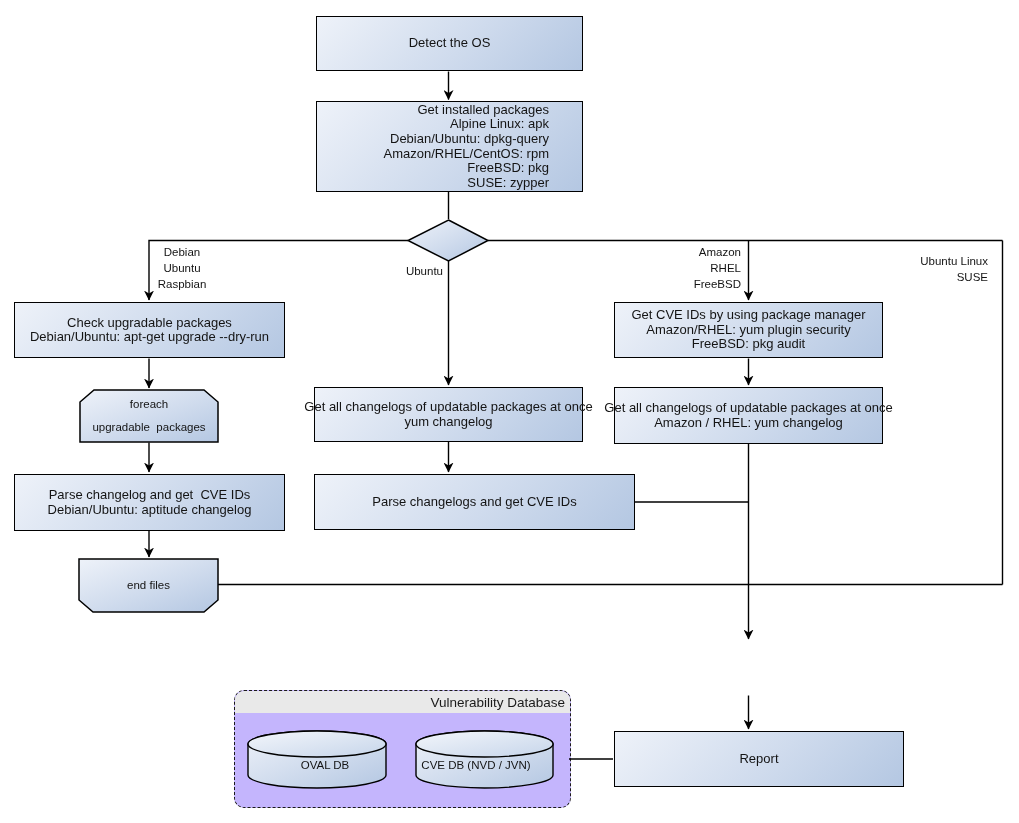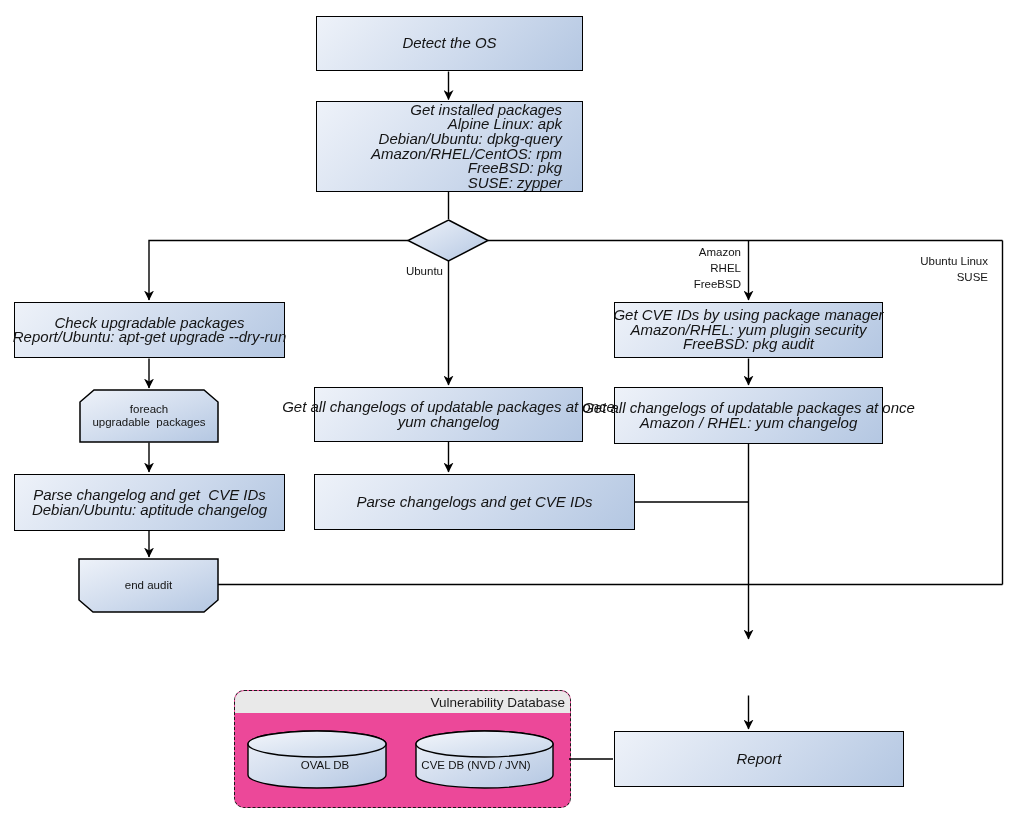--- a/index.html
+++ b/index.html
@@ -1,33 +1,33 @@
 <!DOCTYPE html>
 <html><head>
 <meta charset="utf-8">
 <style>
   html,body{margin:0;padding:0;background:#ffffff;}
   body{font-family:"Liberation Sans", sans-serif; color:#141414;}
   .canvas{position:relative;width:1019px;height:823px;background:#ffffff;overflow:hidden;}
 
   
-  .group{position:absolute;z-index:0;background:#ec4899;border:1.6px dashed #1a1a1a;border-radius:10px;overflow:hidden;}
+  .group{position:absolute;z-index:0;background:#c4b5fd;border:1.6px dashed #1a1a1a;border-radius:10px;overflow:hidden;}
   .groupHeader{position:absolute;left:0;top:0;right:0;height:22px;background:#e9e9e9;display:flex;align-items:center;justify-content:flex-end;padding-right:5px;}
   .groupTitle{font-size:13.5px;color:#1a1a1a;}
   svg.wires{position:absolute;left:0;top:0;z-index:1;}
 
   .node{position:absolute;z-index:2;box-sizing:border-box;border:1.5px solid #000;
         background:linear-gradient(135deg,#eef2f9 0%,#cfdbed 55%,#b4c7e2 100%);
         display:flex;align-items:center;justify-content:center;}
-  .node .txt{white-space:pre;font-size:15px;line-height:14.5px;text-align:center;color:#141414;font-style:italic;}
+  .node .txt{white-space:pre;font-size:13px;line-height:14.5px;text-align:center;color:#141414;}
   .node.alignRight{justify-content:flex-end;}
-  .node.alignRight .txt{text-align:right;padding-right:20px;line-height:14.6px;}
+  .node.alignRight .txt{text-align:right;padding-right:33px;line-height:14.6px;}
 
   .overlayTxt{position:absolute;z-index:3;display:flex;align-items:center;justify-content:center;
-              white-space:pre;font-size:11.5px;line-height:13px;text-align:center;color:#141414;pointer-events:none;}
+              white-space:pre;font-size:11.5px;line-height:23px;text-align:center;color:#141414;pointer-events:none;}
   .edgeLabel{position:absolute;z-index:3;white-space:pre;font-size:11.5px;line-height:16px;color:#141414;}
   .alignR{text-align:right;}
   .alignC{text-align:center;}
 </style>
 </head>
 <body>
 
 <div class="canvas">
 
   <div class="group" style="left:234px;top:690px;width:335px;height:116px">
@@ -92,21 +92,21 @@
     <span class="txt">Get installed packages
 Alpine Linux: apk
 Debian/Ubuntu: dpkg-query
 Amazon/RHEL/CentOS: rpm
 FreeBSD: pkg
 SUSE: zypper</span>
   </div>
 
   <div class="node" style="left:14px;top:302px;width:271px;height:56px">
     <span class="txt">Check upgradable packages
-Report/Ubuntu: apt-get upgrade --dry-run</span>
+Debian/Ubuntu: apt-get upgrade --dry-run</span>
   </div>
 
   <div class="node" style="left:14px;top:474px;width:271px;height:57px">
     <span class="txt">Parse changelog and get  CVE IDs
 Debian/Ubuntu: aptitude changelog</span>
   </div>
 
   <div class="node" style="left:314px;top:387px;width:269px;height:55px">
     <span class="txt">Get all changelogs of updatable packages at once
 yum changelog</span>
@@ -127,24 +127,27 @@
 Amazon / RHEL: yum changelog</span>
   </div>
 
 
   <div class="node" style="left:614px;top:731px;width:290px;height:56px">
     <span class="txt">Report</span>
   </div>
 
   <div class="overlayTxt" style="left:80px;top:390px;width:138px;height:52px">foreach
 upgradable  packages</div>
-  <div class="overlayTxt" style="left:79px;top:559px;width:139px;height:53px">end audit</div>
+  <div class="overlayTxt" style="left:79px;top:559px;width:139px;height:53px">end files</div>
   <div class="overlayTxt" style="left:256px;top:748px;width:138px;height:34px">OVAL DB</div>
   <div class="overlayTxt" style="left:416px;top:748px;width:120px;height:34px">CVE DB (NVD / JVN)</div>
 
+  <div class="edgeLabel alignC" style="left:146px;top:244px;width:72px">Debian
+Ubuntu
+Raspbian</div>
   <div class="edgeLabel alignR" style="left:375px;top:263px;width:68px">Ubuntu</div>
   <div class="edgeLabel alignR" style="left:655px;top:244px;width:86px">Amazon
 RHEL
 FreeBSD</div>
   <div class="edgeLabel alignR" style="left:872px;top:253px;width:116px">Ubuntu Linux
 SUSE</div>
 
 </div>
 
 </body></html>

